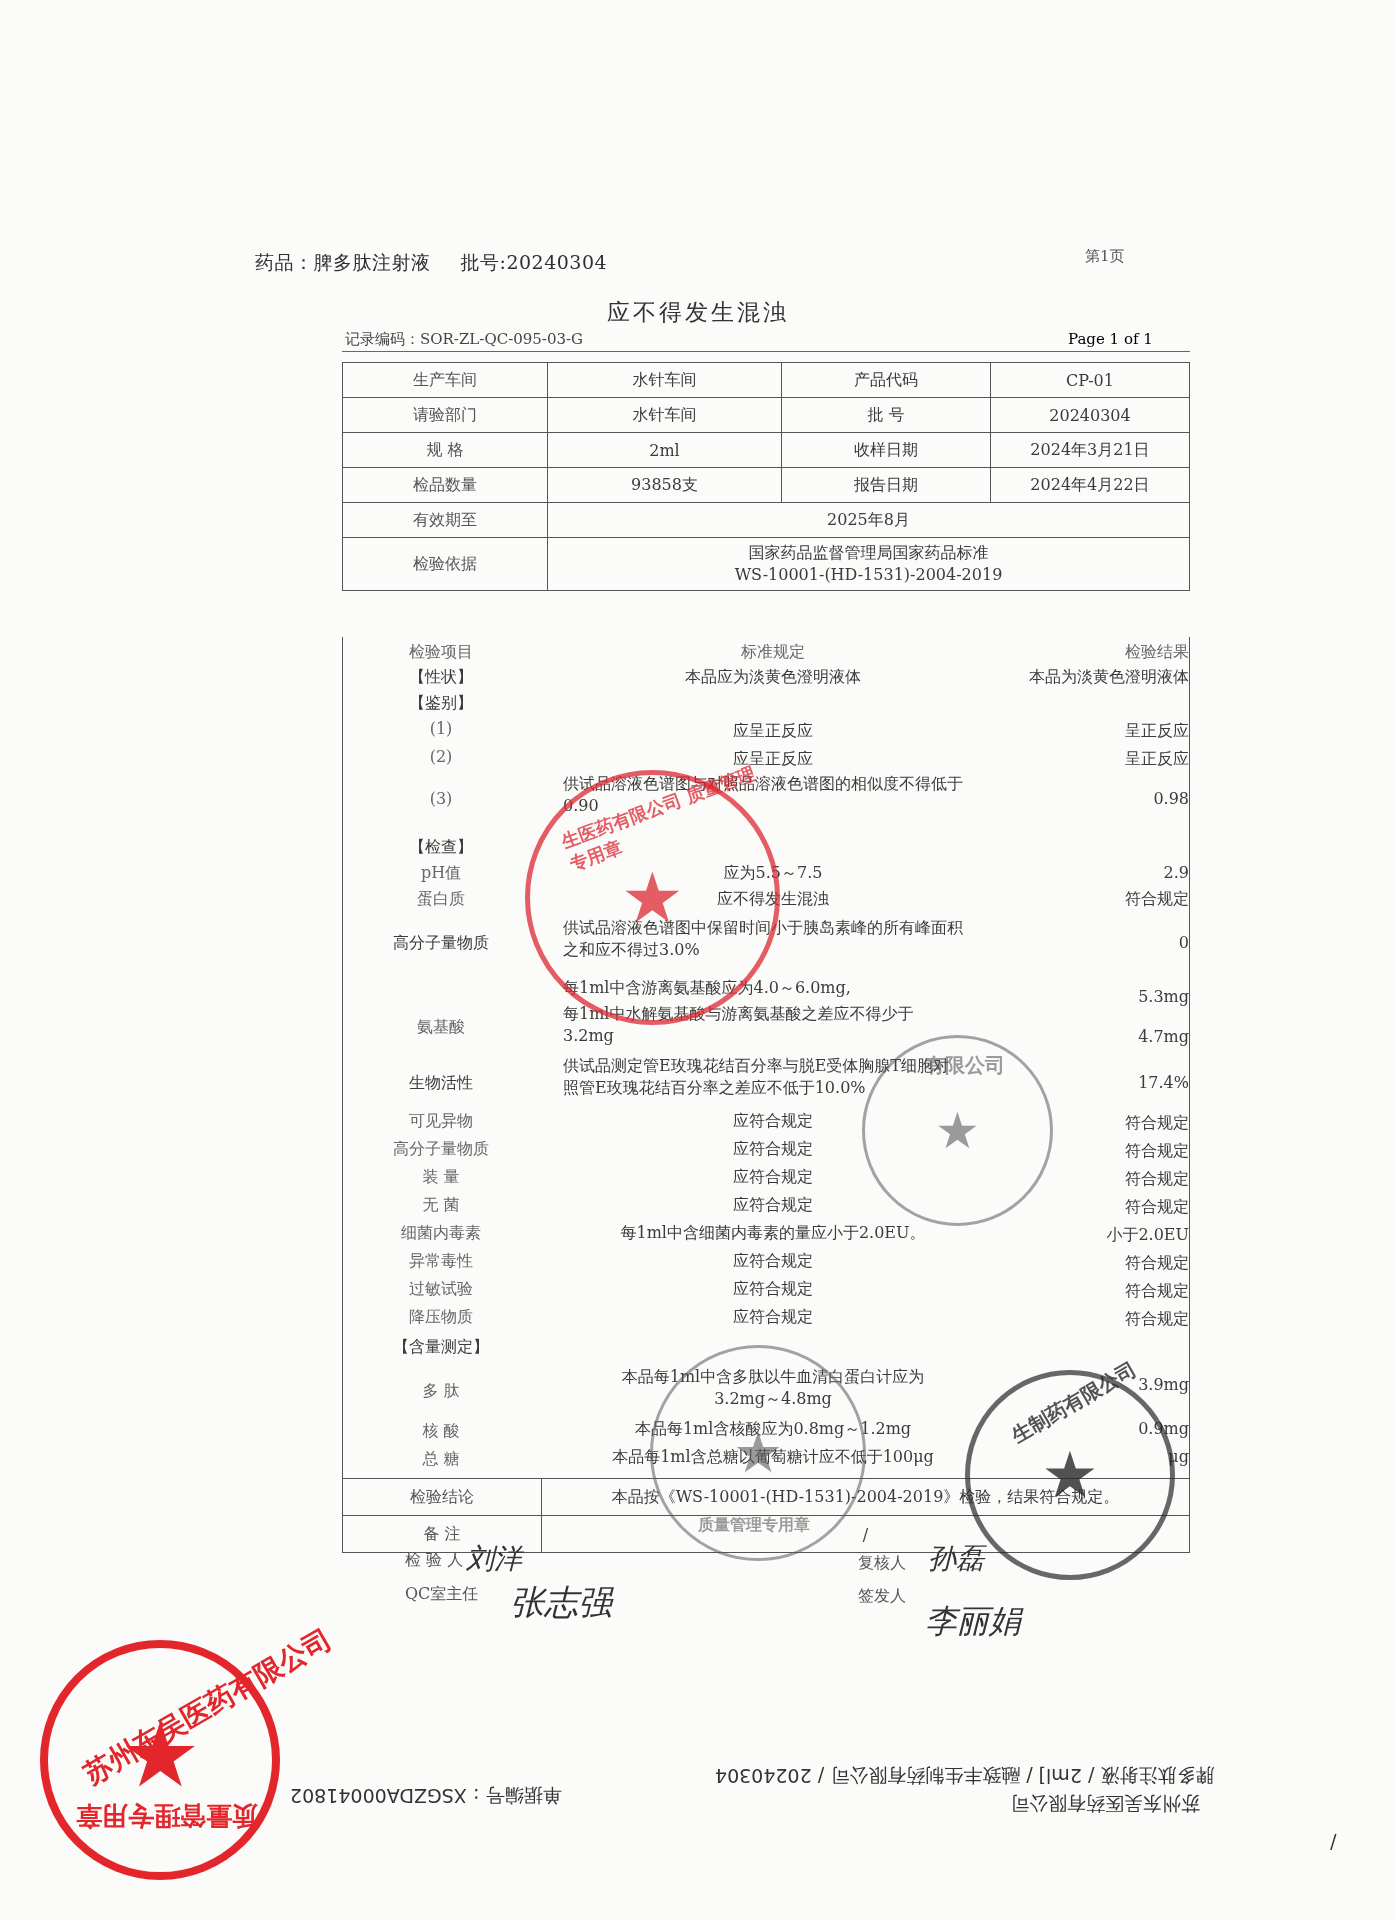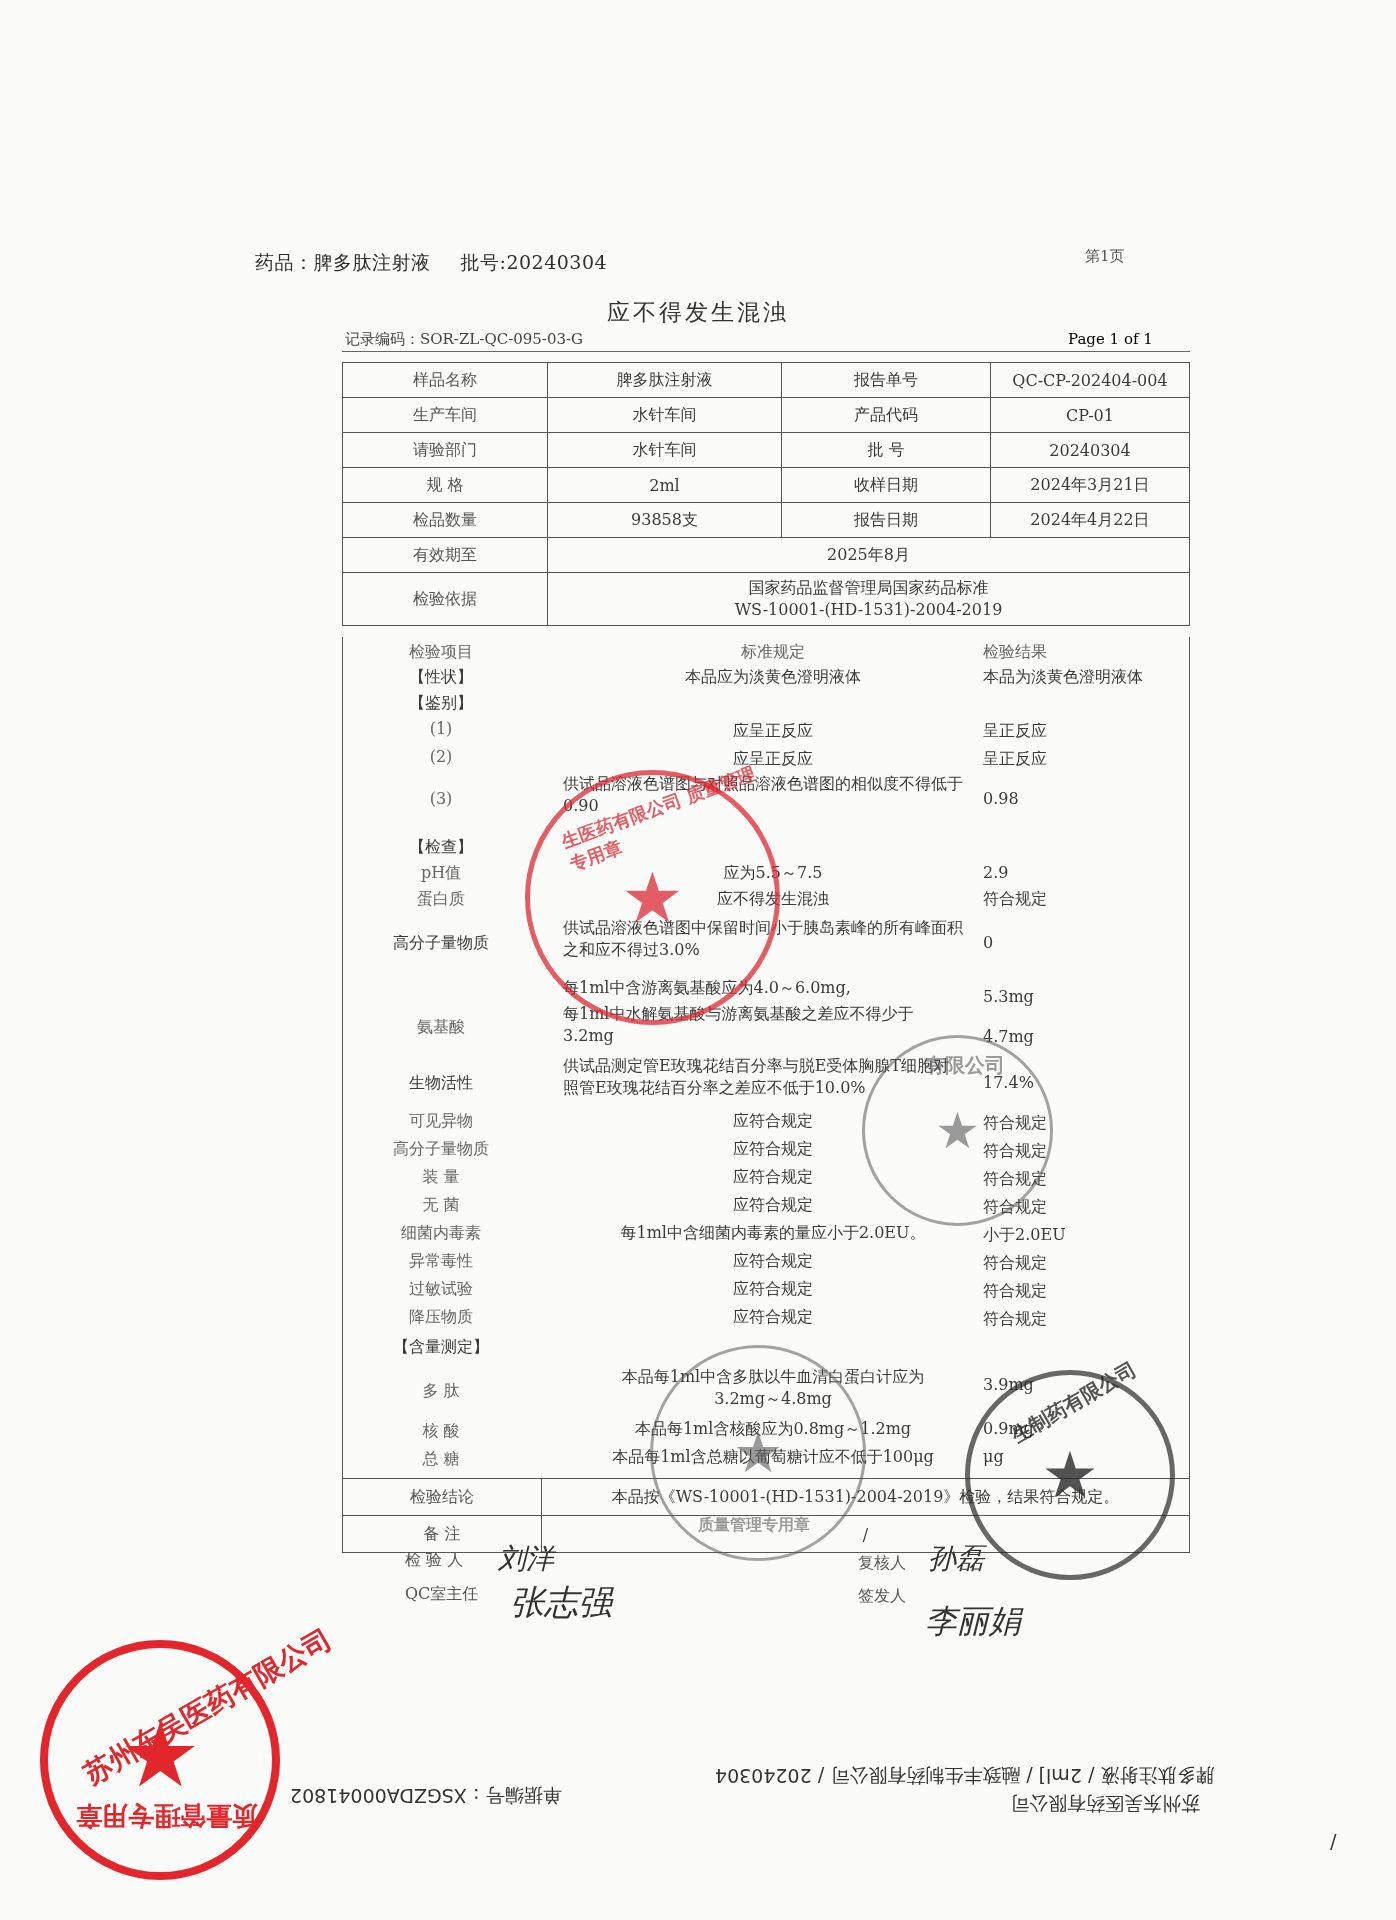--- a/index.html
+++ b/index.html
@@ -23,21 +23,21 @@
   table.grid td.lbl { color: #555; width: 196px; }
   table.grid td.c2 { width: 225px; }
   table.grid td.c3 { width: 200px; }
   .basis-cell { line-height: 22px; padding: 4px 0 !important; }
 
   .body-box { position: absolute; left: 342px; top: 637px; width: 846px; height: 841px; border-left: 1.5px solid #555; border-right: 1.5px solid #555; }
   .row { position: absolute; font-size: 16px; color: #3b3b3b; }
   .col1 { left: 0; width: 196px; text-align: center; }
   .col2 { left: 220px; width: 420px; text-align: center; }
   .col2l { left: 220px; width: 400px; text-align: left; line-height: 22px; }
-  .col3 { left: 640px; width: 206px; text-align: left; }
+  .col3 { left: 640px; width: 206px; text-align: right; }
   .gray { color: #666; }
 
   table.tail { position: absolute; left: 342px; top: 1478px; width: 848px; border-collapse: collapse; }
   table.tail td { border: 1.5px solid #555; font-size: 16px; color: #3b3b3b; height: 34px; text-align: center; }
   table.tail td.lbl { width: 196px; color: #555; }
 
   .sign { font-size: 16px; color: #555; }
   .sig { font-family: "DejaVu Serif", serif; font-style: italic; color: #333; font-size: 28px; }
 
   .stamp { position: absolute; border-radius: 50%; display: flex; align-items: center; justify-content: center; }
@@ -61,26 +61,20 @@
 </div>
 <div class="abs hdr-page">第1页</div>
 
 <div class="abs title">应不得发生混浊</div>
 <div class="abs rec-code">记录编码：SOR-ZL-QC-095-03-G</div>
 <div class="abs pageof">Page  1 of 1</div>
 <div class="abs rec-line"></div>
 
 <table class="grid">
   <tbody>
-      <tr>
-    <td class="lbl">样品名称</td>
-    <td class="c2">脾多肽注射液</td>
-    <td class="c3">报告单号</td>
-    <td>QC-CP-202404-004</td>
-  </tr>
   <tr>
     <td class="lbl">生产车间</td>
     <td class="c2">水针车间</td>
     <td class="c3">产品代码</td>
     <td>CP-01</td>
   </tr>
   <tr>
     <td class="lbl">请验部门</td>
     <td class="c2">水针车间</td>
     <td class="c3">批    号</td>
@@ -196,21 +190,21 @@
     <td>本品按《WS-10001-(HD-1531)-2004-2019》检验，结果符合规定。</td>
   </tr>
   <tr>
     <td class="lbl">备    注</td>
     <td>/</td>
   </tr>
 </tbody>
   </table>
 
 <div class="abs sign" style="left:405px; top:1550px">检 验 人</div>
-<div class="abs sig" style="left:498px; top:1540px">刘洋</div>
+<div class="abs sig" style="left:466px; top:1540px">刘洋</div>
 <div class="abs sign" style="left:405px; top:1584px">QC室主任</div>
 <div class="abs sig" style="left:510px; top:1580px; font-size:34px">张志强</div>
 <div class="abs sign" style="left:858px; top:1553px">复核人</div>
 <div class="abs sig" style="left:928px; top:1540px">孙磊</div>
 <div class="abs sign" style="left:858px; top:1586px">签发人</div>
 <div class="abs sig" style="left:925px; top:1600px; font-size:32px">李丽娟</div>
 
 <div class="stamp stamp-red" style="left:525px; top:770px; width:245px; height:245px;">
   <span class="star">★</span>
   <span class="stamp-text" style="top:18px; left:30px; font-size:18px; transform:rotate(-20deg)">生医药有限公司 质量管理专用章</span>

